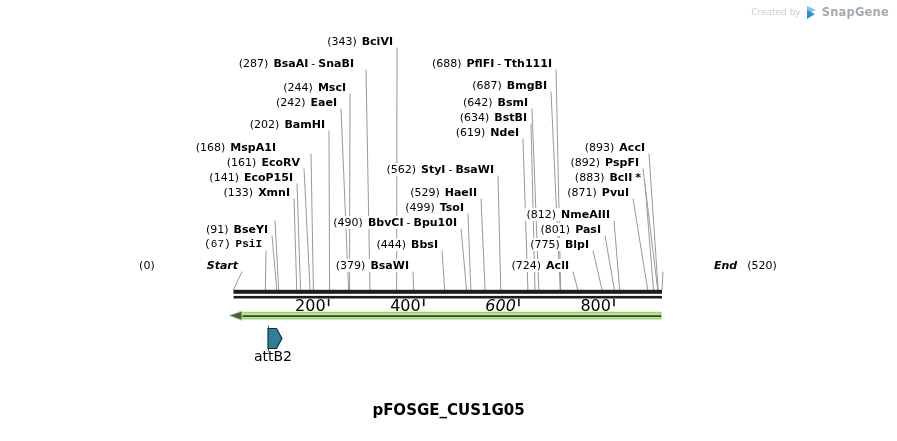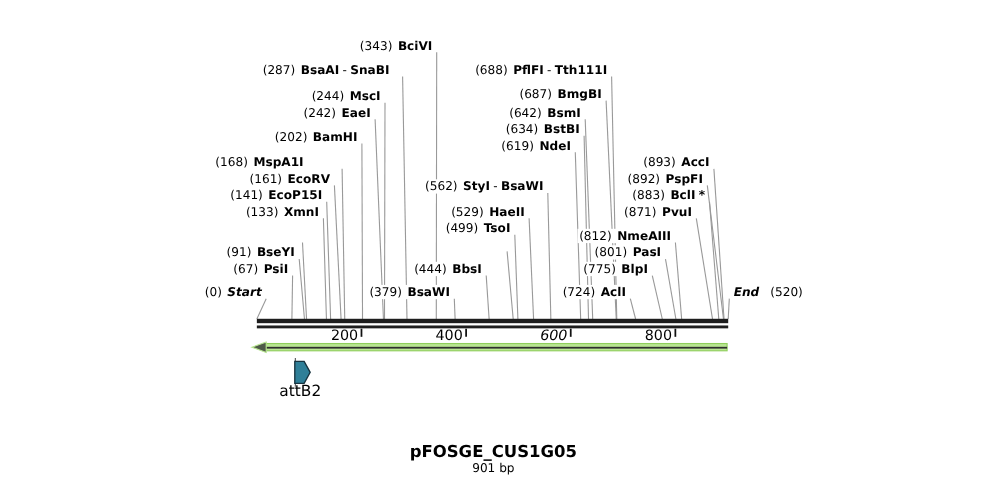--- a/index.html
+++ b/index.html
@@ -10,23 +10,23 @@
   .canvas svg.graphics{position:absolute;left:0;top:0;z-index:1;}
   .site{
     position:absolute;z-index:3;white-space:nowrap;
     font-size:11px;line-height:13px;color:#000;background:#fff;padding:0 1px;
   }
   .site .pos{font-weight:400;margin-right:5px;}
   .site .name{font-weight:700;}
   .site .sep{font-weight:400;margin:0 3px;}
   .site .ast{font-weight:700;margin-left:3px;}
   .site .pos-after{margin-left:10px;margin-right:0;}
-  .site.italic .name{font-style:italic;}
+  .site.italic .name{font-style:italic;margin-left:47px;}
   .tick-label{
-    position:absolute;z-index:2;font-size:13px;line-height:12px;color:#000;white-space:nowrap;
+    position:absolute;z-index:2;font-size:16px;line-height:12px;color:#000;white-space:nowrap;
   }
   .feature-label{
     position:absolute;z-index:3;font-size:14px;line-height:13px;color:#000;
     width:40px;text-align:center;
   }
   .map-title{
     position:absolute;left:0;right:0;top:401px;z-index:3;text-align:center;
     font-size:15px;font-weight:700;color:#000;
   }
   .map-subtitle{
@@ -38,20 +38,28 @@
   }
   .watermark .created{font-size:9px;color:#c9ced3;}
   .watermark .brand{font-size:11.5px;font-weight:600;color:#a2aab1;letter-spacing:0.2px;}
   .watermark svg{display:block;}
 </style>
 </head>
 <body>
 
 <div class="canvas" id="canvas">
 
+  <div class="watermark">
+    <span class="created">Created by</span>
+    <svg width="11" height="13" viewBox="0 0 11 13">
+      <polygon points="1,0 10,4 1,8" fill="#7ec3ea"></polygon>
+      <polygon points="1,4 9,8 1,13" fill="#2e8fd0"></polygon>
+    </svg>
+    <span class="brand">SnapGene</span>
+  </div>
 
   <svg class="graphics" width="897" height="441" viewBox="0 0 897 441">
       <line x1="397" y1="47.5" x2="396.62486126526085" y2="290" stroke="#999999" stroke-width="1"></line>
       <line x1="366" y1="69.5" x2="369.99223085460596" y2="290" stroke="#999999" stroke-width="1"></line>
       <line x1="556" y1="69.5" x2="560.7008879023308" y2="290" stroke="#999999" stroke-width="1"></line>
       <line x1="551" y1="91.5" x2="560.2253052164262" y2="290" stroke="#999999" stroke-width="1"></line>
       <line x1="350" y1="93.5" x2="349.5421753607103" y2="290" stroke="#999999" stroke-width="1"></line>
       <line x1="341" y1="108.5" x2="348.5910099889012" y2="290" stroke="#999999" stroke-width="1"></line>
       <line x1="532" y1="108.5" x2="538.8240843507215" y2="290" stroke="#999999" stroke-width="1"></line>
       <line x1="531" y1="123.5" x2="535.019422863485" y2="290" stroke="#999999" stroke-width="1"></line>
@@ -89,21 +97,20 @@
       <rect x="241.5" y="312.3" width="419.5" height="6.6" fill="#b9e692" stroke="#8fce5b" stroke-width="1"></rect>
       <rect x="241.5" y="315.3" width="419.5" height="1.6" fill="#2f2f2f"></rect>
       <polygon points="229,315.6 242,311 242,320.4" fill="#4f5a49" stroke="#b9e692" stroke-width="1"></polygon>
       <line x1="268.5" y1="325.5" x2="268.5" y2="351.5" stroke="#555" stroke-width="1"></line>
       <polygon points="268,328.5 276.5,328.5 282,338.5 276.5,348.5 268,348.5" fill="#2f7f98" stroke="#16323e" stroke-width="1.2"></polygon>
     </svg>
 
   <div class="feature-label" style="left:253px;top:350px;">attB2</div>
 
   <div class="map-title">pFOSGE_CUS1G05</div>
-  <div class="map-subtitle">901 bp</div>
 <div class="tick-label" style="right: 571.383px; top: 299.5px;">200</div>
     <div class="tick-label" style="right: 476.267px; top: 299.5px;">400</div>
     <div class="tick-label" style="right: 381.15px; top: 299.5px; font-style: italic;">600</div>
     <div class="tick-label" style="right: 286.034px; top: 299.5px;">800</div>
     <div class="site" style="top: 35px; right: 503px;"><span class="pos">(343)</span><span class="name">BciVI</span></div>
     <div class="site" style="top: 57px; right: 542px;"><span class="pos">(287)</span><span class="name">BsaAI</span><span class="sep">-</span><span class="name">SnaBI</span></div>
     <div class="site" style="top: 57px; right: 344px;"><span class="pos">(688)</span><span class="name">PflFI</span><span class="sep">-</span><span class="name">Tth111I</span></div>
     <div class="site" style="top: 79px; right: 349px;"><span class="pos">(687)</span><span class="name">BmgBI</span></div>
     <div class="site" style="top: 81px; right: 550px;"><span class="pos">(244)</span><span class="name">MscI</span></div>
     <div class="site" style="top: 96px; right: 559px;"><span class="pos">(242)</span><span class="name">EaeI</span></div>
@@ -116,22 +123,23 @@
     <div class="site" style="top: 156px; right: 596px;"><span class="pos">(161)</span><span class="name">EcoRV</span></div>
     <div class="site" style="top: 156px; right: 257px;"><span class="pos">(892)</span><span class="name">PspFI</span></div>
     <div class="site" style="top: 163px; right: 402px;"><span class="pos">(562)</span><span class="name">StyI</span><span class="sep">-</span><span class="name">BsaWI</span></div>
     <div class="site" style="top: 171px; right: 255px;"><span class="pos">(883)</span><span class="name">BclI</span><span class="ast">*</span></div>
     <div class="site" style="top: 171px; right: 603px;"><span class="pos">(141)</span><span class="name">EcoP15I</span></div>
     <div class="site" style="top: 186px; right: 419px;"><span class="pos">(529)</span><span class="name">HaeII</span></div>
     <div class="site" style="top: 186px; right: 267px;"><span class="pos">(871)</span><span class="name">PvuI</span></div>
     <div class="site" style="top: 186px; right: 606px;"><span class="pos">(133)</span><span class="name">XmnI</span></div>
     <div class="site" style="top: 201px; right: 432px;"><span class="pos">(499)</span><span class="name">TsoI</span></div>
     <div class="site" style="top: 208px; right: 286px;"><span class="pos">(812)</span><span class="name">NmeAIII</span></div>
+    <div class="site" style="top: 216px; right: 439px;"><span class="pos">(490)</span><span class="name">BbvCI</span><span class="sep">-</span><span class="name">Bpu10I</span></div>
     <div class="site" style="top: 223px; right: 628px;"><span class="pos">(91)</span><span class="name">BseYI</span></div>
     <div class="site" style="top: 223px; right: 295px;"><span class="pos">(801)</span><span class="name">PasI</span></div>
-    <div class="site" style="top: 238px; right: 634px;"><span class="pos">(67)</span><span class="name">PsiI</span></div>
+    <div class="site" style="top: 238px; right: 634px; font-family: Liberation Mono, monospace;"><span class="pos">(67)</span><span class="name">PsiI</span></div>
     <div class="site" style="top: 238px; right: 458px;"><span class="pos">(444)</span><span class="name">BbsI</span></div>
     <div class="site" style="top: 238px; right: 307px;"><span class="pos">(775)</span><span class="name">BlpI</span></div>
     <div class="site italic" style="top: 259px; right: 658px;"><span class="pos">(0)</span><span class="name">Start</span></div>
     <div class="site" style="top: 259px; right: 487px;"><span class="pos">(379)</span><span class="name">BsaWI</span></div>
     <div class="site" style="top: 259px; right: 327px;"><span class="pos">(724)</span><span class="name">AclI</span></div>
     <div class="site italic" style="top: 259px; left: 666px;"><span class="name">End</span><span class="pos pos-after">(520)</span></div>
   </div>
 
 </body></html>

